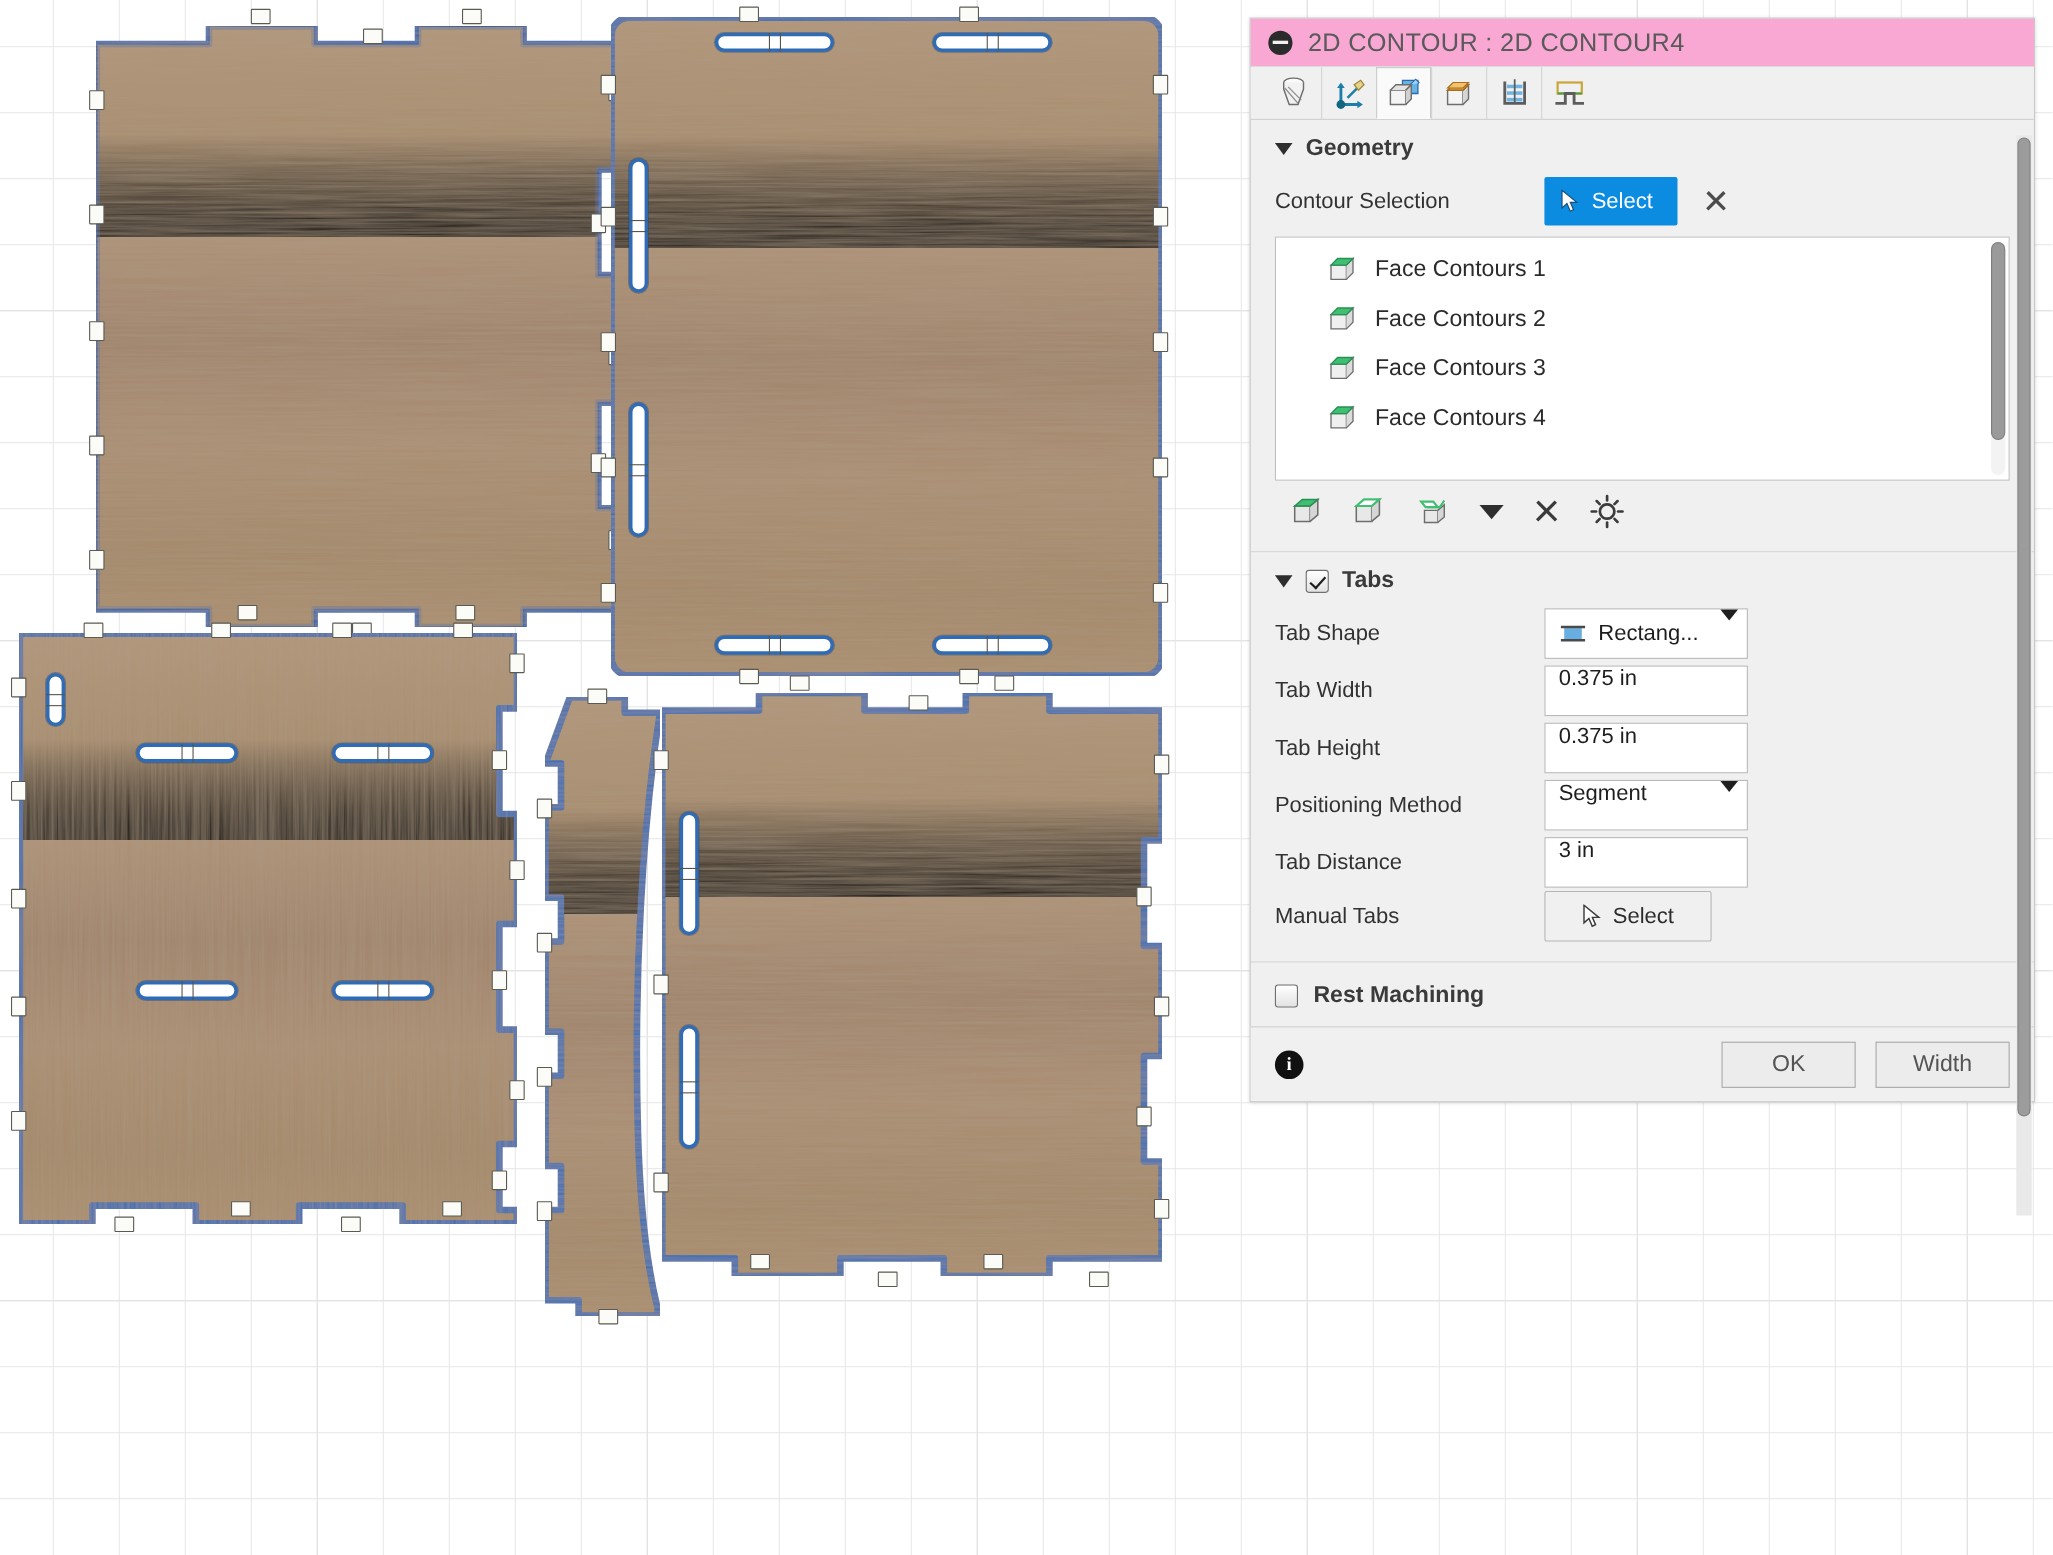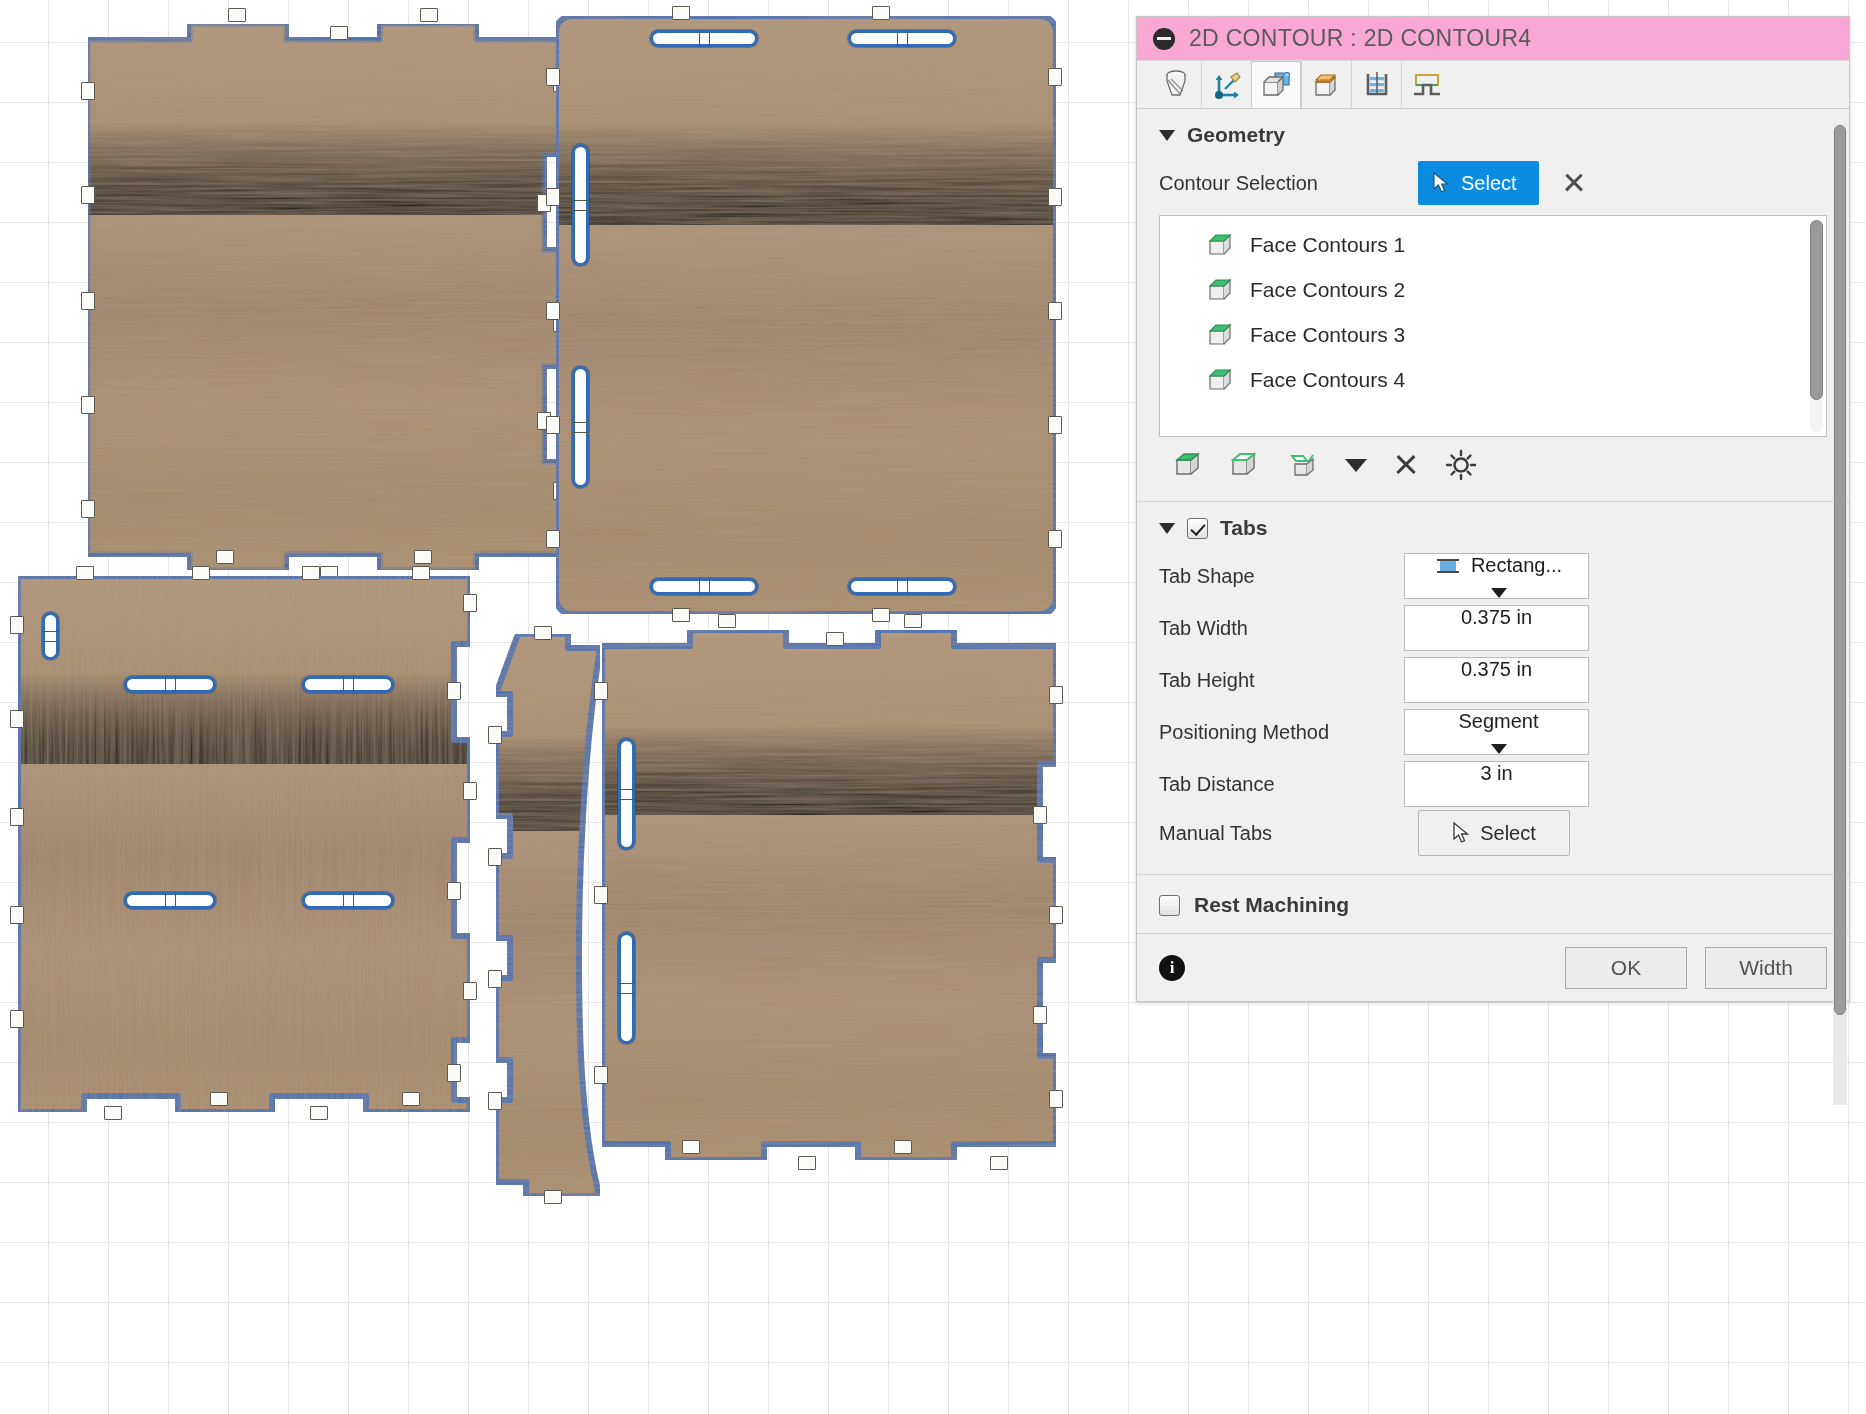--- a/index.html
+++ b/index.html
@@ -137,21 +137,20 @@
     font-size: 20px; color: #323232;
   }
   .btn-select {
     background: #0c8ce0; color: #fff;
     border: none; border-radius: 2px;
     height: 44px; padding: 0 22px 0 14px;
     display: inline-flex; align-items: center; gap: 9px;
     font-size: 20px;
     font-family: "Liberation Sans", sans-serif;
     cursor: pointer;
-    margin-left: 14px;
   }
   .btn-select.plain {
     background: #f0f0f0; color: #2b2b2b;
     border: 1px solid #b6b6b6;
     width: 152px; justify-content: center; padding: 0;
     height: 46px; gap: 8px;
   }
   .xclose {
     margin-left: 22px; width: 26px; height: 26px; position: relative; cursor: pointer;
   }
@@ -203,23 +202,23 @@
   }
   .tool-x::before { transform: rotate(45deg); }
   .tool-x::after  { transform: rotate(-45deg); }
 
   .hr { height: 1px; background: #d5d5d5; margin: 4px 0 0 0; }
 
   
   .field {
     background: #ffffff; border: 1px solid #b9b9b9;
     height: 46px; width: 185px;
-    display: flex; align-items: center;
+    display: flex; 
     padding: 0 12px;
-    font-size: 20px; color: #1d1d1d; flex-direction: column;
+    font-size: 20px; color: #1d1d1d;
   }
   .field.combo { padding-right: 8px; justify-content: space-between; gap: 6px; cursor: pointer; }
   .combo .cval { white-space: nowrap; overflow: hidden; }
   .combo-left { display:flex; align-items:center; gap: 10px; overflow:hidden;}
   .arrow-dn {
     width: 0; height: 0; flex:none;
     border-left: 8px solid transparent;
     border-right: 8px solid transparent;
     border-top: 10px solid #1f1f1f;
   }

